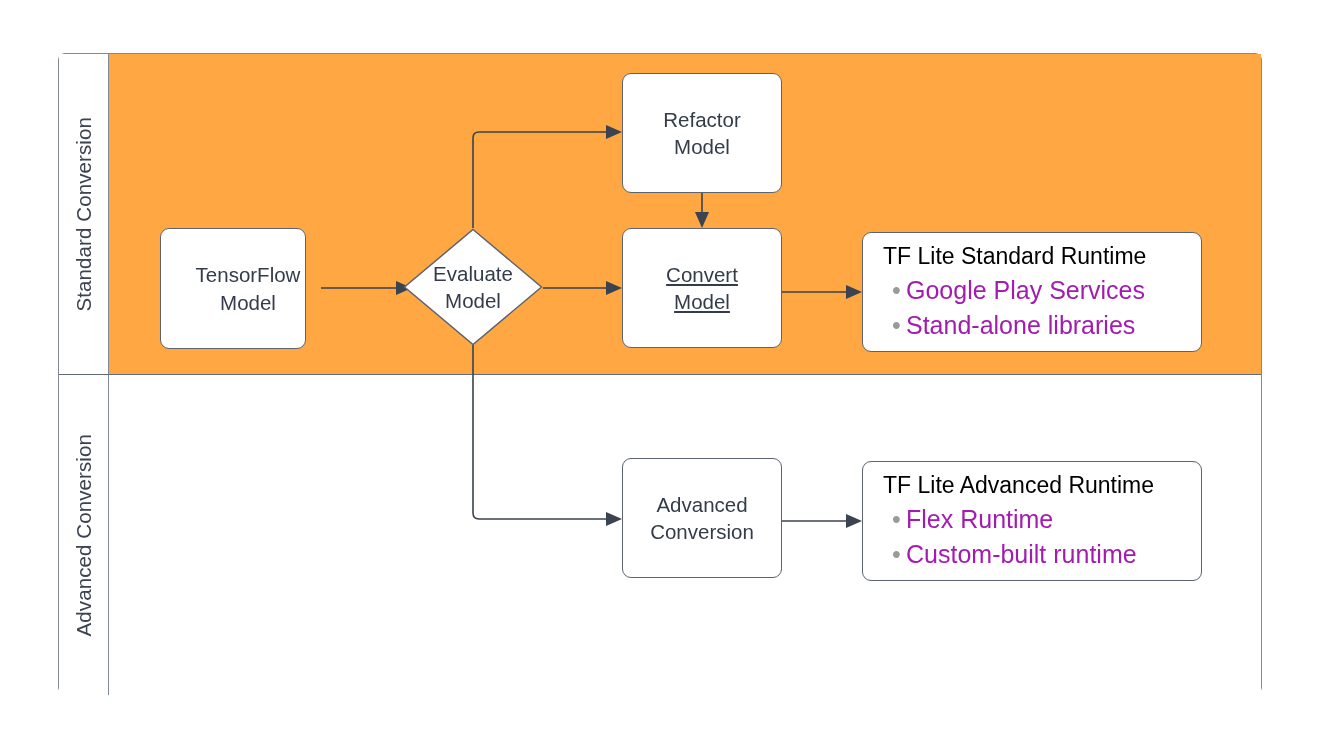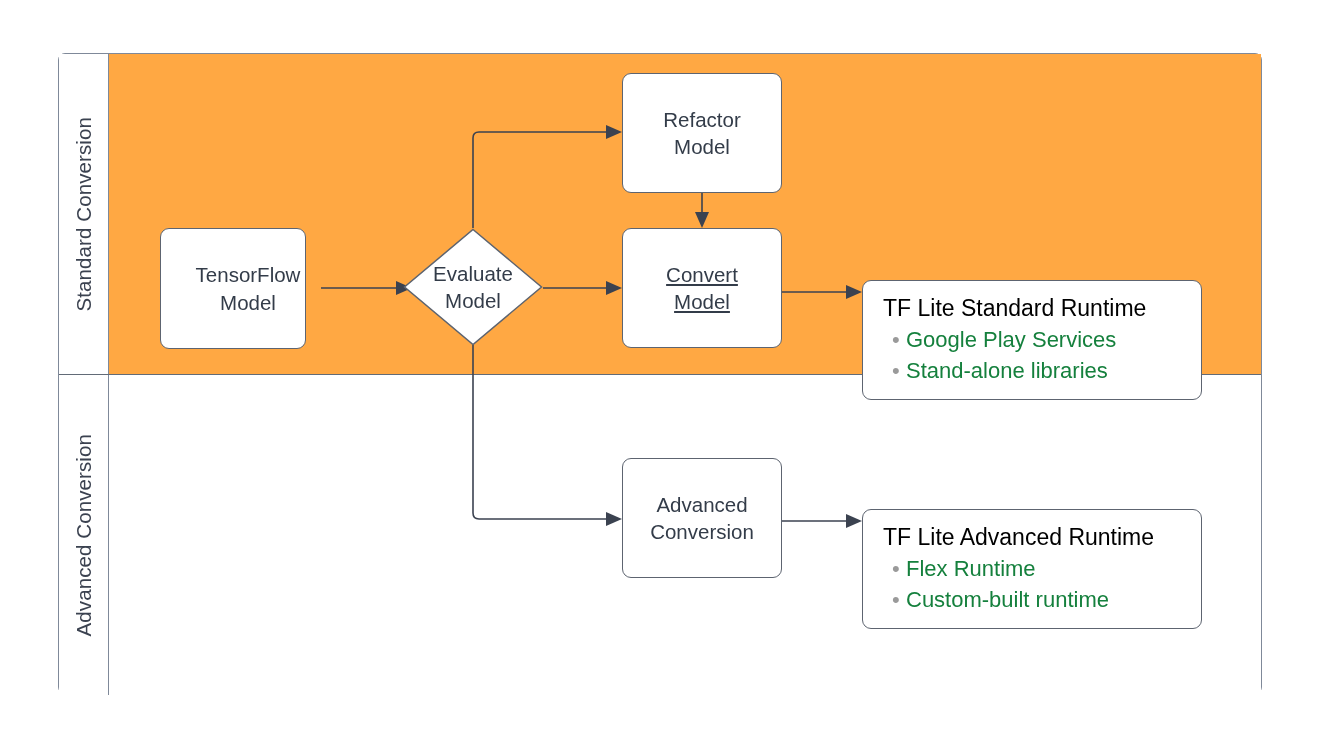--- a/index.html
+++ b/index.html
@@ -104,36 +104,35 @@
     text-align: center;
     z-index: 3;
   }
   .node .ln { display: block; text-align: right; }
 
   .runtime {
     align-items: flex-start;
     justify-content: center;
     padding: 0 0 0 20px;
     text-align: left;
-    margin-top: 48px;
   }
   .runtime .rt-title {
     font-size: 23px;
     color: #000000;
     margin-bottom: 2px;
     white-space: nowrap;
   }
   .runtime ul {
     list-style: none;
     margin: 0;
     padding: 0 0 0 9px;
   }
   .runtime li {
-    font-size: 22px;
-    color: #15803d;
+    font-size: 25px;
+    color: #a21caf;
     line-height: 1.4;
     white-space: nowrap;
   }
   .runtime li::before {
     content: "\2022";
     display: inline-block;
     width: 14px;
     color: #9a9a9a;
   }
 

